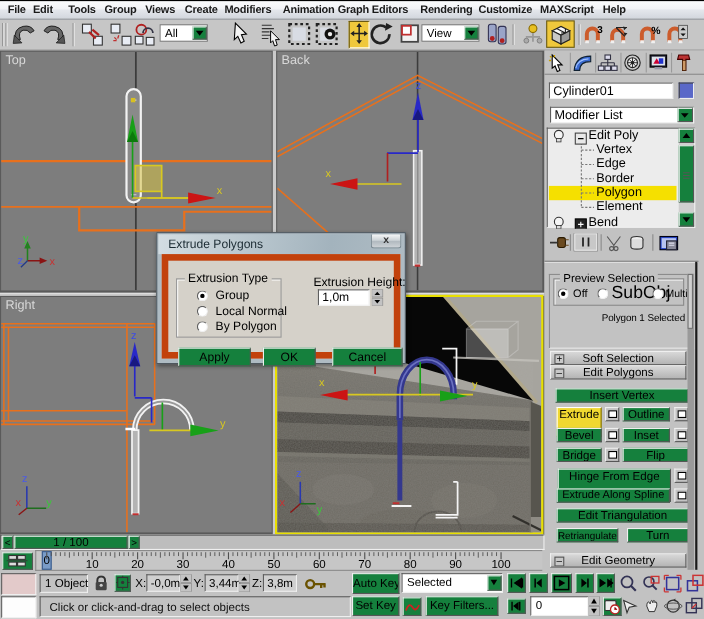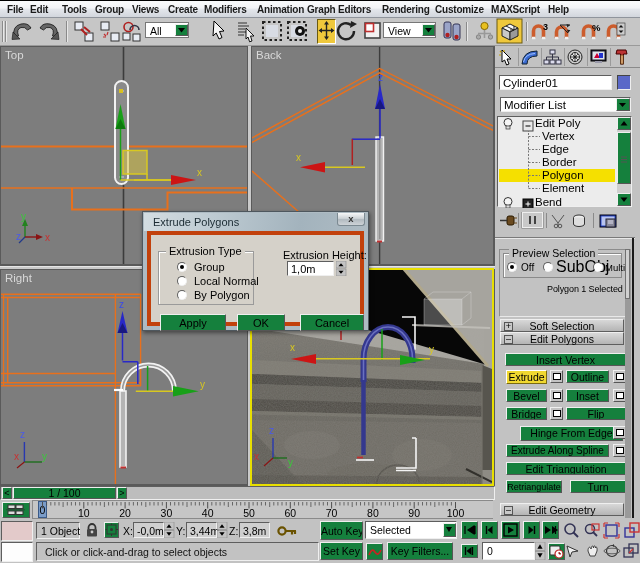--- a/index.html
+++ b/index.html
@@ -35,21 +35,21 @@
 #timeslider{left:0;top:486px;width:495px;height:14px;background:#c2c2c2}
 #trackbar{left:0;top:500px;width:495px;height:20px;background:#c2c2c2}
 #status1{left:0;top:520px;width:640px;height:22px;background:#c2c2c2}
 #status2{left:0;top:541px;width:640px;height:22px;background:#c2c2c2}
 
 #dialog{left:142px;top:211px;width:227px;height:120px;
 background:#aebbc3;border:1px solid #4e575e;box-shadow:1px 2px 4px rgba(0,0,0,.45);z-index:50}
 #dlgtitle{position:absolute;left:1px;top:1px;right:1px;height:18px;
 background:linear-gradient(100deg,#d3dde2 0%,#b7c5cd 40%,#a3b3bd 70%,#aebbc3 100%);
 color:#1b2b33;font-size:11px;line-height:18px;padding-left:9px}
-#dlgbody{position:absolute;left:4px;top:19px;right:4px;bottom:4px;background:#d5d1c9;border:4px solid #c2410c}
+#dlgbody{position:absolute;left:4px;top:19px;right:4px;bottom:4px;background:#d5d1c9;border:6px solid #c2410c}
 .radio{position:absolute;width:10px;height:10px;border-radius:50%;background:#fff;
 border-top:1px solid #5e5e5e;border-left:1px solid #5e5e5e;border-right:1px solid #efefef;border-bottom:1px solid #efefef}
 .radio.on:after{content:"";position:absolute;left:2px;top:2px;width:4px;height:4px;border-radius:50%;background:#000}
 .white{background:#fff;border-top:1px solid #5e5e5e;border-left:1px solid #5e5e5e;border-right:1px solid #efefef;border-bottom:1px solid #efefef}
 </style></head><body>
 <div id="root">
 
   <div class="abs" id="menubar">
       <span style="position:absolute;left:7px;top:3px">File</span>
       <span style="position:absolute;left:30px;top:3px">Edit</span>
@@ -547,32 +547,32 @@
         <div class="abs" style="left:21px;top:12px;font-size:10px">Off</div>
       <div class="radio" style="left:43px;top:12px"></div>
         <div class="abs" style="left:56px;top:8px;font-size:16px">SubObj</div>
       <div class="radio" style="left:93px;top:12px"></div>
         <div class="abs" style="left:105px;top:12px;font-size:9.5px">Multi</div>
       <div class="abs" style="left:47px;top:34px;font-size:9px;letter-spacing:-0.1px">Polygon 1 Selected</div>
     </div>
     <div class="rollhead" style="top:273px"><span class="pm">+</span>Soft Selection</div>
     <div class="rollhead" style="top:286px"><span class="pm">–</span>Edit Polygons</div>
     <div class="btn" style="left:10px;top:307px;width:121px;height:13px;line-height:12px">Insert Vertex</div>
-    <div class="btn" style="left:11px;top:324px;width:41px;height:14px;line-height:12px;background:#f0d830;border-color:#fff #7a6a10 #7a6a10 #fff">Extrude</div>
+    <div class="btn" style="left:11px;top:324px;width:41px;height:27px;line-height:12px;background:#f0d830;border-color:#fff #7a6a10 #7a6a10 #fff">Extrude</div>
     <div class="sbox" style="left:55px;top:324px"></div>
     <div class="btn" style="left:71px;top:324px;width:43px;height:13px;line-height:12px">Outline</div>
     <div class="sbox" style="left:118px;top:324px"></div>
     <div class="btn" style="left:11px;top:343px;width:41px;height:13px;line-height:12px">Bevel</div>
     <div class="sbox" style="left:55px;top:343px"></div>
     <div class="btn" style="left:71px;top:343px;width:43px;height:13px;line-height:12px">Inset</div>
     <div class="sbox" style="left:118px;top:343px"></div>
     <div class="btn" style="left:11px;top:361px;width:41px;height:13px;line-height:12px">Bridge</div>
     <div class="sbox" style="left:55px;top:361px"></div>
     <div class="btn" style="left:71px;top:361px;width:60px;height:13px;line-height:12px">Flip</div>
-    <div class="btn" style="left:25px;top:380px;width:103px;height:15px;line-height:12px">Hinge From Edge</div>
+    <div class="btn" style="left:12px;top:380px;width:103px;height:30px;line-height:12px">Hinge From Edge</div>
     <div class="sbox" style="left:118px;top:380px"></div>
     <div class="btn" style="left:11px;top:398px;width:103px;height:13px;line-height:12px;font-size:10px">Extrude Along Spline</div>
     <div class="sbox" style="left:118px;top:398px"></div>
     <div class="btn" style="left:11px;top:416px;width:120px;height:13px;line-height:12px">Edit Triangulation</div>
     <div class="btn" style="left:11px;top:434px;width:56px;height:13px;line-height:12.5px;font-size:9px">Retriangulate</div>
     <div class="btn" style="left:75px;top:434px;width:56px;height:13px;line-height:12px">Turn</div>
     <div class="rollhead" style="top:457px"><span class="pm">–</span>Edit Geometry</div>
 
     <div class="abs" style="left:130px;top:203px;width:6px;height:269px;background:#9a9a9a">
       <div class="abs" style="left:0;top:0;width:5px;height:50px;background:#d0d0d0;border:1px solid #707070"></div>

